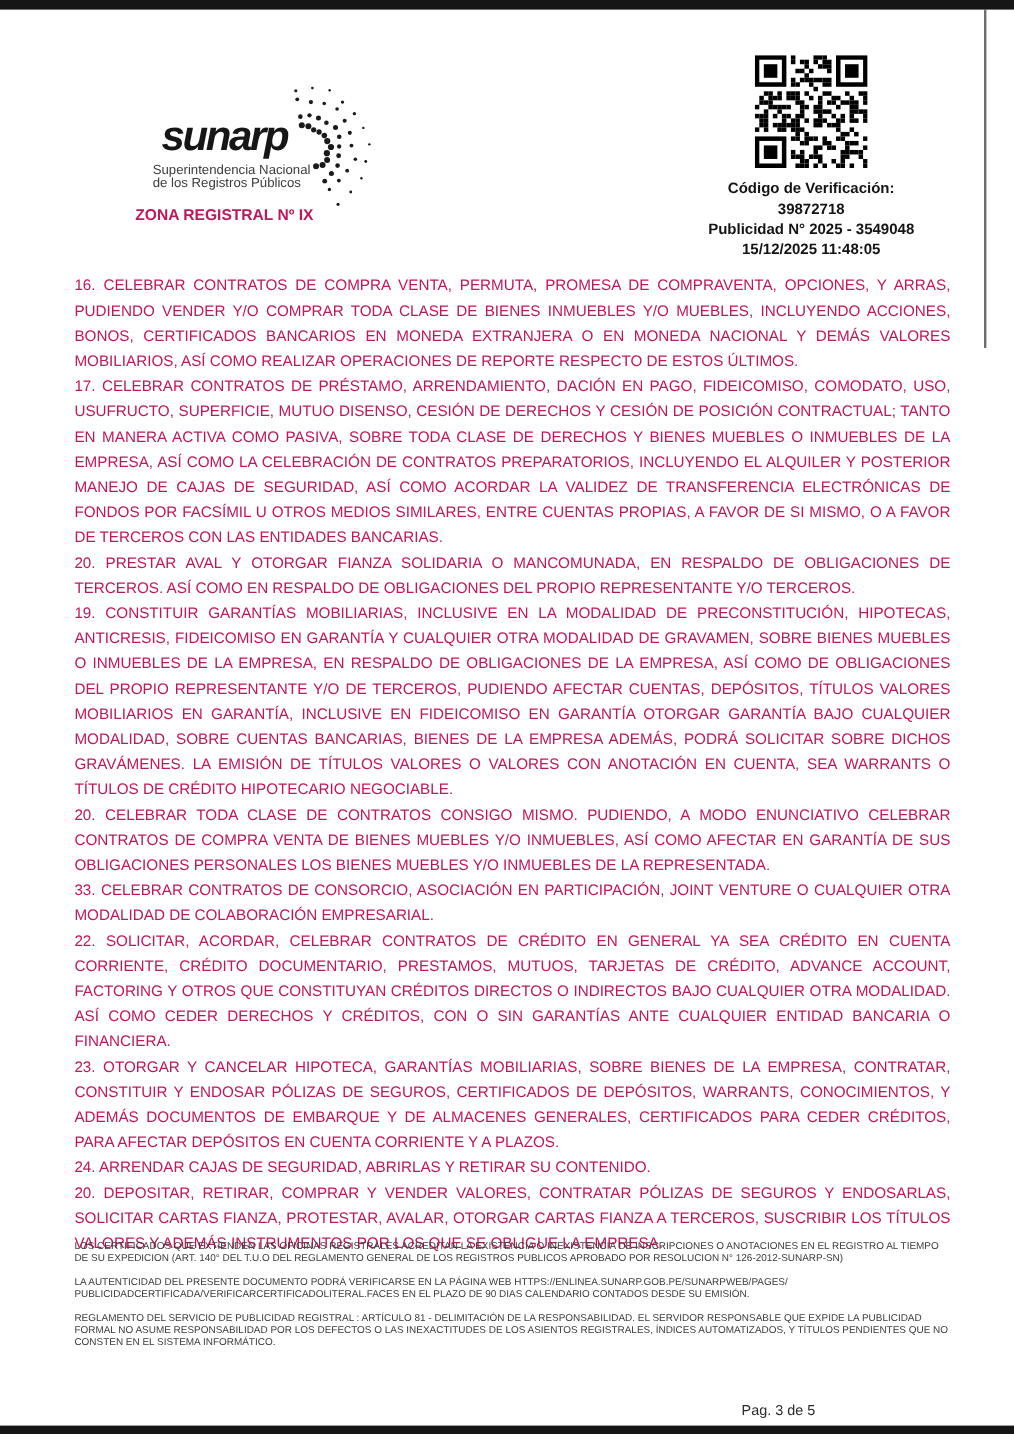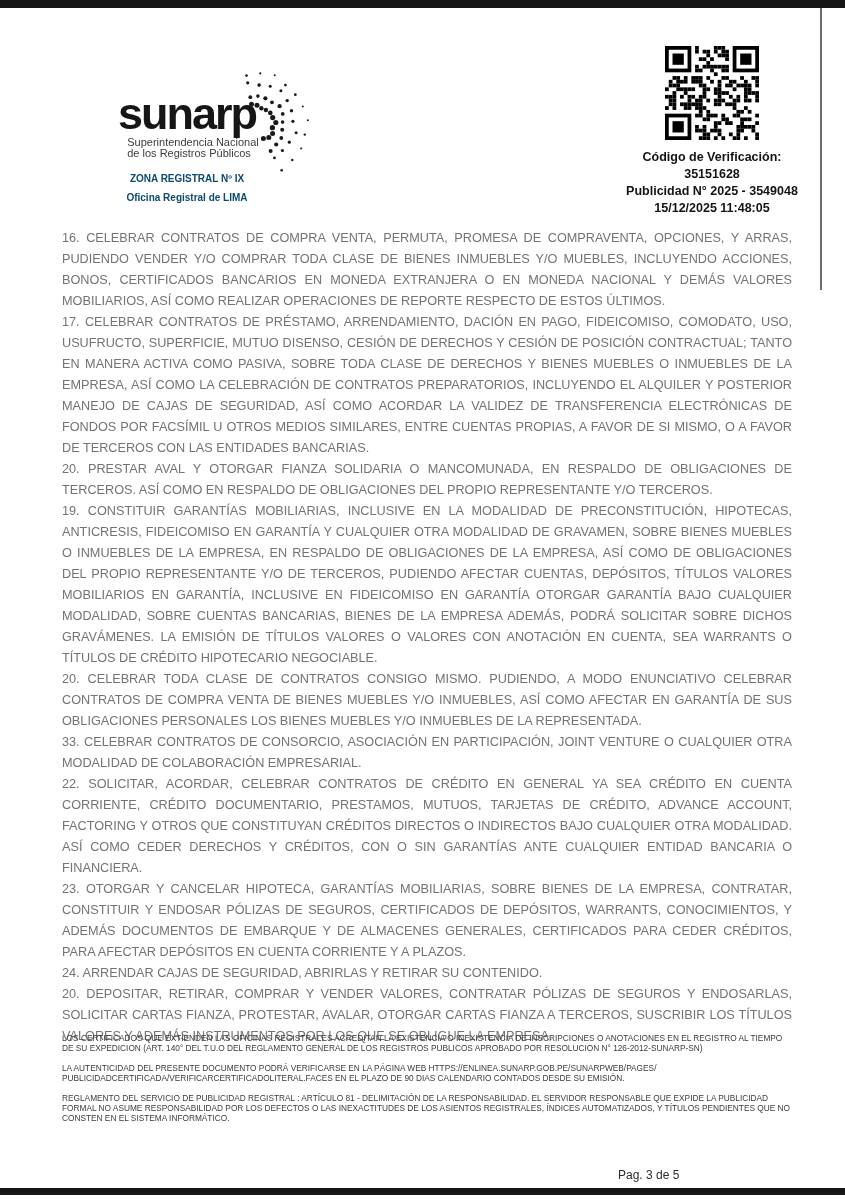--- a/index.html
+++ b/index.html
@@ -9,35 +9,35 @@
     font-family:"Liberation Sans", sans-serif;
     color:var(--ink,#1a1a1a);
   }
   .scan-bar-top{position:absolute;top:0;left:0;width:845px;height:8px;background:var(--bar,#161616);}
   .scan-bar-bottom{position:absolute;top:1188px;left:0;width:845px;height:7px;background:var(--bar,#161616);}
   .scan-line-right{position:absolute;top:8px;left:820px;width:2px;height:282px;background:#4a4a4a;opacity:.8;}
 
   
   .header-left{position:absolute;left:58px;top:92px;width:258px;text-align:center;}
   .logo-wrap{position:relative;display:inline-block;}
-  .logo-word{font-size:45px;font-weight:700;letter-spacing:-2px;line-height:44px;color:var(--ink,#161616);}
+  .logo-word{font-size:35px;font-weight:700;letter-spacing:-2px;line-height:44px;color:var(--ink,#161616);font-style:italic;}
   .logo-burst{position:absolute;right:-68px;top:-26px;width:90px;height:110px;pointer-events:none;}
   .logo-tagline{font-size:11px;line-height:11px;color:#3c3c3c;text-align:left;margin:1px 0 0 12px;}
-  .zone-block{margin-top:8px;font-weight:700;font-size:10px;line-height:19px;color:#0c4a6e;}
+  .zone-block{margin-top:8px;font-weight:700;font-size:13px;line-height:19px;color:#be185d;}
 
   
-  .header-right{position:absolute;left:600px;top:46px;width:224px;text-align:center;}
+  .header-right{position:absolute;left:564px;top:46px;width:224px;text-align:center;}
   .qr-box{width:94px;height:94px;margin:0 auto;}
   .qr-box svg{display:block;width:94px;height:94px;}
   .verif-text{margin-top:9px;font-weight:700;font-size:12.5px;line-height:17px;color:#141414;}
 
   
   .doc-body{
     position:absolute;left:62px;top:228px;width:730px;
-    font-size:12.7px;line-height:21px;color:#737373;
+    font-size:12.7px;line-height:21px;color:#be185d;
     text-align:justify;
   }
   .doc-body p{margin:0;}
 
   
   .doc-footer{
     position:absolute;left:62px;top:1033px;width:732px;
     font-size:8.3px;line-height:10.4px;color:#3b3b3b;
     text-align:left;
   }
@@ -103,21 +103,20 @@
               <circle cx="44.7" cy="104.3" r="1.3"></circle>
             </g>
           </svg></div>
       <div class="logo-tagline">
         <div>Superintendencia Nacional</div>
         <div>de los Registros Públicos</div>
       </div>
     </div>
     <div class="zone-block">
       <div>ZONA REGISTRAL Nº IX</div>
-      <div>Oficina Registral de LIMA</div>
     </div>
   </div>
 
   <div class="header-right">
     <div class="qr-box">
         <svg viewBox="0 0 100 100" xmlns="http://www.w3.org/2000/svg">
           <g fill="#000">
             <rect x="32" y="0" width="4" height="4"></rect>
             <rect x="52" y="0" width="4" height="4"></rect>
             <rect x="56" y="0" width="4" height="4"></rect>
@@ -328,21 +327,21 @@
             <rect x="76" y="4" width="20" height="20" fill="#fff"></rect>
             <rect x="80" y="8" width="12" height="12" fill="#000"></rect>
             <rect x="0" y="72" width="28" height="28"></rect>
             <rect x="4" y="76" width="20" height="20" fill="#fff"></rect>
             <rect x="8" y="80" width="12" height="12" fill="#000"></rect>
           </g>
         </svg>
       </div>
     <div class="verif-text">
       <div>Código de Verificación:</div>
-      <div>35151628</div>
+      <div>39872718</div>
       <div>Publicidad N° 2025 - 3549048</div>
       <div>15/12/2025 11:48:05</div>
     </div>
   </div>
 
   <div class="doc-body">
       <p>16. CELEBRAR CONTRATOS DE COMPRA VENTA, PERMUTA, PROMESA DE COMPRAVENTA, OPCIONES, Y ARRAS, PUDIENDO VENDER Y/O COMPRAR TODA CLASE DE BIENES INMUEBLES Y/O MUEBLES, INCLUYENDO ACCIONES, BONOS, CERTIFICADOS BANCARIOS EN MONEDA EXTRANJERA O EN MONEDA NACIONAL Y DEMÁS VALORES MOBILIARIOS, ASÍ COMO REALIZAR OPERACIONES DE REPORTE RESPECTO DE ESTOS ÚLTIMOS.</p>
       <p>17. CELEBRAR CONTRATOS DE PRÉSTAMO, ARRENDAMIENTO, DACIÓN EN PAGO, FIDEICOMISO, COMODATO, USO, USUFRUCTO, SUPERFICIE, MUTUO DISENSO, CESIÓN DE DERECHOS Y CESIÓN DE POSICIÓN CONTRACTUAL; TANTO EN MANERA ACTIVA COMO PASIVA, SOBRE TODA CLASE DE DERECHOS Y BIENES MUEBLES O INMUEBLES DE LA EMPRESA, ASÍ COMO LA CELEBRACIÓN DE CONTRATOS PREPARATORIOS, INCLUYENDO EL ALQUILER Y POSTERIOR MANEJO DE CAJAS DE SEGURIDAD, ASÍ COMO ACORDAR LA VALIDEZ DE TRANSFERENCIA ELECTRÓNICAS DE FONDOS POR FACSÍMIL U OTROS MEDIOS SIMILARES, ENTRE CUENTAS PROPIAS, A FAVOR DE SI MISMO, O A FAVOR DE TERCEROS CON LAS ENTIDADES BANCARIAS.</p>
       <p>20. PRESTAR AVAL Y OTORGAR FIANZA SOLIDARIA O MANCOMUNADA, EN RESPALDO DE OBLIGACIONES DE TERCEROS. ASÍ COMO EN RESPALDO DE OBLIGACIONES DEL PROPIO REPRESENTANTE Y/O TERCEROS.</p>
       <p>19. CONSTITUIR GARANTÍAS MOBILIARIAS, INCLUSIVE EN LA MODALIDAD DE PRECONSTITUCIÓN, HIPOTECAS, ANTICRESIS, FIDEICOMISO EN GARANTÍA Y CUALQUIER OTRA MODALIDAD DE GRAVAMEN, SOBRE BIENES MUEBLES O INMUEBLES DE LA EMPRESA, EN RESPALDO DE OBLIGACIONES DE LA EMPRESA, ASÍ COMO DE OBLIGACIONES DEL PROPIO REPRESENTANTE Y/O DE TERCEROS, PUDIENDO AFECTAR CUENTAS, DEPÓSITOS, TÍTULOS VALORES MOBILIARIOS EN GARANTÍA, INCLUSIVE EN FIDEICOMISO EN GARANTÍA OTORGAR GARANTÍA BAJO CUALQUIER MODALIDAD, SOBRE CUENTAS BANCARIAS, BIENES DE LA EMPRESA ADEMÁS, PODRÁ SOLICITAR SOBRE DICHOS GRAVÁMENES. LA EMISIÓN DE TÍTULOS VALORES O VALORES CON ANOTACIÓN EN CUENTA, SEA WARRANTS O TÍTULOS DE CRÉDITO HIPOTECARIO NEGOCIABLE.</p>

